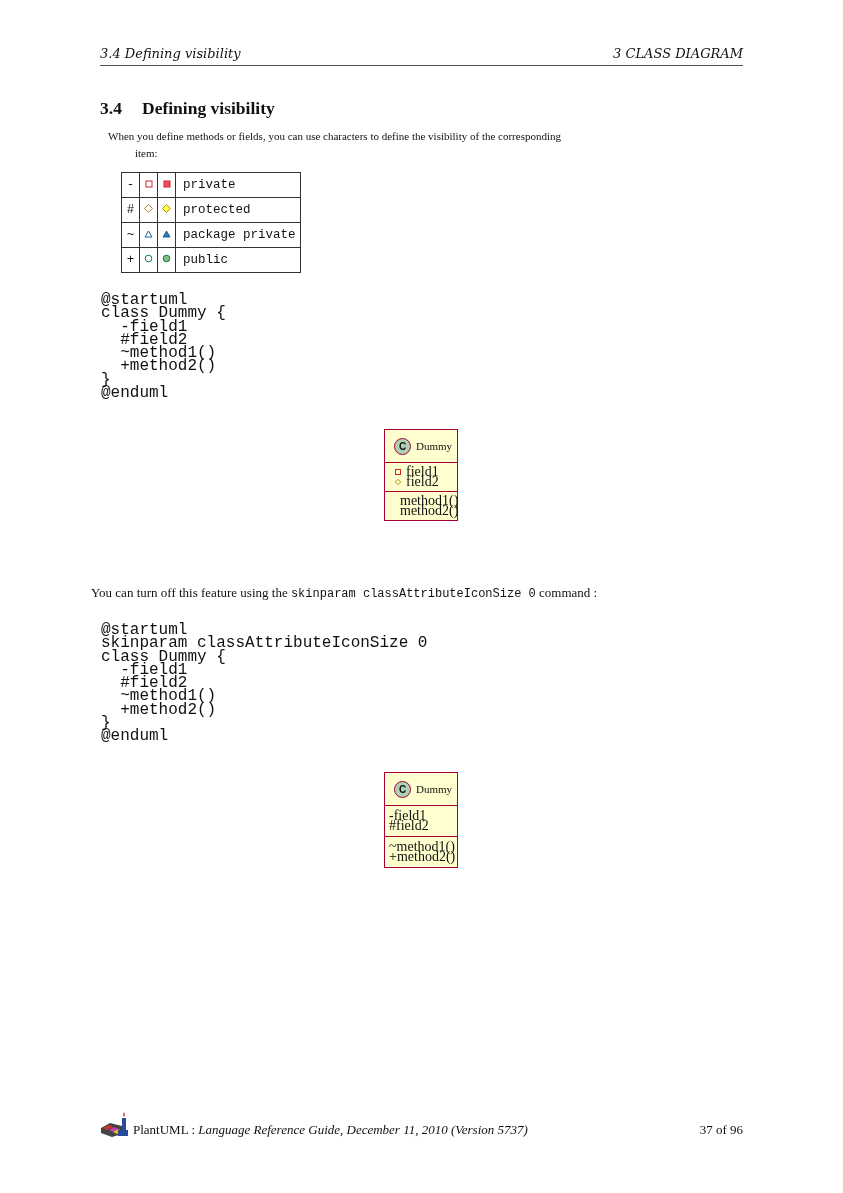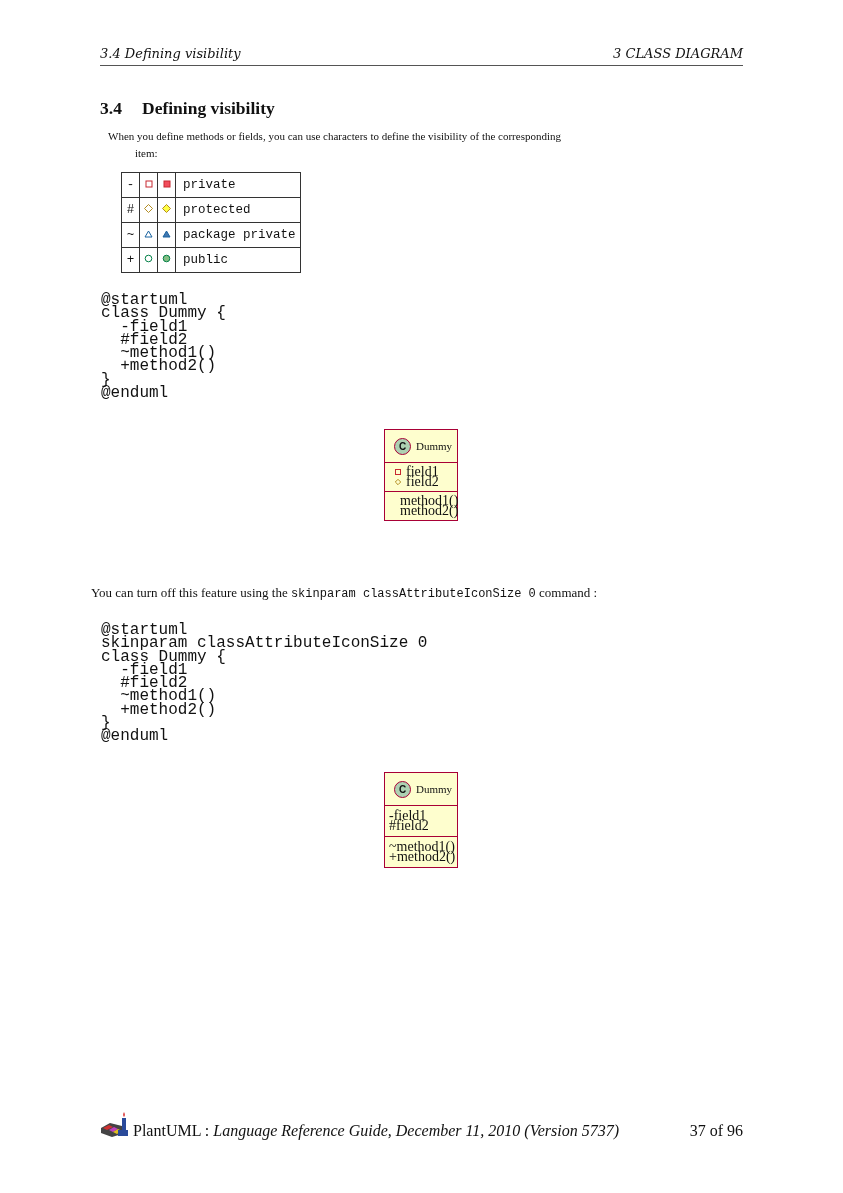--- a/index.html
+++ b/index.html
@@ -19,21 +19,21 @@
   .code { font-family:"Liberation Mono", monospace; font-size:16px; line-height:13.3px; white-space:pre; left:101px; }
   .uml { position:absolute; width:72px; border:1.5px solid #a80036; background:#fefece; font-family:"Liberation Serif", serif; }
   .uml .head { height:32px; display:flex; align-items:center; padding-left:9px; border-bottom:1.5px solid #a80036; font-size:11px; }
   .uml .circle { width:15px; height:15px; border-radius:50%; background:#add1b2; border:1px solid #a80036; display:flex; align-items:center; justify-content:center; font-weight:bold; font-size:10px; margin-right:5px; font-family:"Liberation Sans", sans-serif; }
   .uml .sec { padding:4px 0 4px 10px; font-size:14px; line-height:10px; }
   .uml .sec.fields { border-bottom:1.5px solid #a80036; }
   .uml .row { display:flex; align-items:center; gap:5px; }
   .ic { display:inline-block; width:6px; height:6px; }
   .sentence { left:91px; top:585px; font-size:13px; font-family:"Liberation Serif", serif; }
   .sentence .mono { font-family:"Liberation Mono", monospace; font-size:12px; }
-  .footer { left:100px; top:1110px; width:643px; height:28px; font-size:16px; font-family:"Liberation Serif", serif; }
+  .footer { left:100px; top:1110px; width:643px; height:28px; font-size:13px; font-family:"Liberation Serif", serif; }
   .footer .logo { position:absolute; left:0; top:0; }
   .footer .txt { position:absolute; left:33px; top:12px; }
   .footer .txt i { font-style:italic; }
   .footer .pg { position:absolute; right:0; top:12px;text-align:center; }
 </style>
 </head>
 <body>
 
 <div class="abs header">
   <span class="l">3.4   Defining visibility</span>

